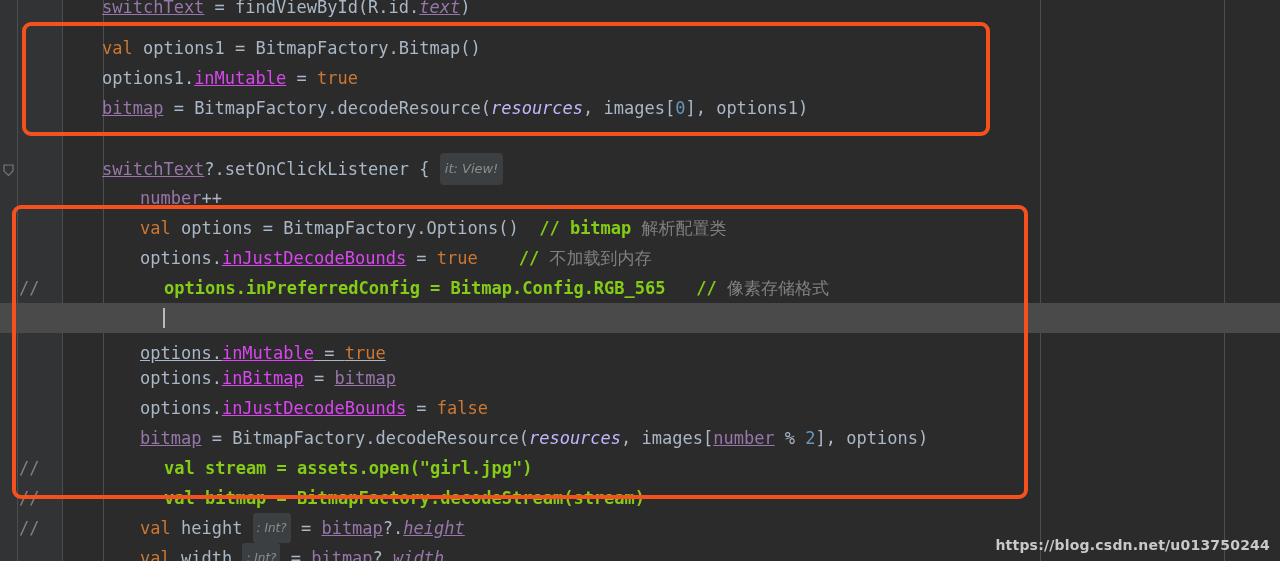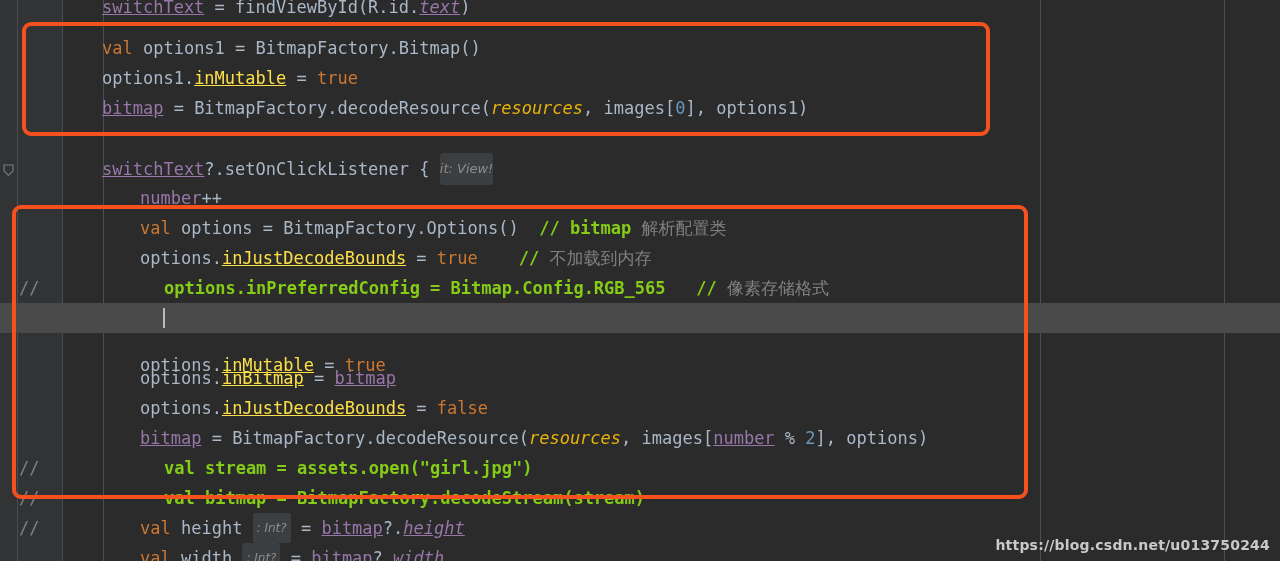--- a/index.html
+++ b/index.html
@@ -71,37 +71,37 @@
   .caret-row {
     position: absolute;
     left: 0; right: 0;
     height: 30px;
     background: #4a4a4a;
   }
 
   
   .kw      { color: #cc7832; }
   .plain   { color: #a9b7c6; }
-  .prop    { color: #fde047; text-decoration: underline; margin-top: 32px; }
-  .param   { color: #eab308; font-style: italic; }
+  .prop    { color: #d946ef; text-decoration: underline; margin-top: 32px; }
+  .param   { color: #c4b5fd; font-style: italic; }
   .num     { color: #6897bb; }
   .cmt     { color: #84cc16; font-weight: bold; }
   .cmtcjk  { color: #808080; font-family: "DejaVu Sans", sans-serif; }
   .linkid  { color: #9876aa; text-decoration: underline; }
   .italicf { color: #9876aa; font-style: italic; text-decoration: underline; }
 
   
   .inlay {
     display: inline-block;
     background: #3c3f41;
     color: #8c8c8c;
     font-style: italic;
     font-size: 13px;
     border-radius: 4px;
-    padding: 1px 0;
+    padding: 1px 5px;
     vertical-align: 2px;
     font-family: "DejaVu Sans", sans-serif;
   }
   .inlay-small {
     display: inline-block;
     background: #3c3f41;
     color: #8c8c8c;
     font-style: italic;
     font-size: 12px;
     border-radius: 3px;
@@ -179,21 +179,21 @@
         <div class="line" style="top: -8px; left: 40px;"><span class="linkid">switchText</span><span class="plain"> = findViewById(R.id.</span><span class="italicf">text</span><span class="plain">)</span></div>
         <div class="line" style="top: 33px; left: 40px;"><span class="kw">val</span><span class="plain"> options1 = BitmapFactory.Bitmap()</span></div>
         <div class="line" style="top: 63px; left: 40px;"><span class="plain">options1.</span><span class="prop">inMutable</span><span class="plain"> = </span><span class="kw">true</span></div>
         <div class="line" style="top: 93px; left: 40px;"><span class="linkid">bitmap</span><span class="plain"> = BitmapFactory.decodeResource(</span><span class="param">resources</span><span class="plain">, images[</span><span class="num">0</span><span class="plain">], options1)</span></div>
         <div class="line" style="top: 153px; left: 40px;"><span class="linkid">switchText</span><span class="plain">?.setOnClickListener { </span><span class="inlay">it: View!</span></div>
         <div class="line" style="top: 183px; left: 78px;"><span class="linkid">number</span><span class="plain">++</span></div>
         <div class="line" style="top: 213px; left: 78px;"><span class="kw">val</span><span class="plain"> options = BitmapFactory.Options()</span><span class="cmt">  // bitmap </span><span class="cmtcjk">解析配置类</span></div>
         <div class="line" style="top: 243px; left: 78px;"><span class="plain">options.</span><span class="prop">inJustDecodeBounds</span><span class="plain"> = </span><span class="kw">true</span><span class="cmt">    // </span><span class="cmtcjk">不加载到内存</span></div>
         <div class="line" style="top: 273px; left: 102px;"><span class="cmt">options.inPreferredConfig = Bitmap.Config.RGB_565</span><span class="cmt">   // </span><span class="cmtcjk">像素存储格式</span></div>
         <div class="line" style="top: 303px; left: 102px;"><span class="caret"></span></div>
-        <div class="line" style="top: 350px; left: 78px;"><span class="plain">options.</span><span class="prop">inMutable</span><span class="plain"> = </span><span class="kw">true</span></div>
+        <div class="line" style="top: 338px; left: 78px; text-decoration: underline;"><span class="plain">options.</span><span class="prop">inMutable</span><span class="plain"> = </span><span class="kw">true</span></div>
         <div class="line" style="top: 363px; left: 78px;"><span class="plain">options.</span><span class="prop">inBitmap</span><span class="plain"> = </span><span class="linkid">bitmap</span></div>
         <div class="line" style="top: 393px; left: 78px;"><span class="plain">options.</span><span class="prop">inJustDecodeBounds</span><span class="plain"> = </span><span class="kw">false</span></div>
         <div class="line" style="top: 423px; left: 78px;"><span class="linkid">bitmap</span><span class="plain"> = BitmapFactory.decodeResource(</span><span class="param">resources</span><span class="plain">, images[</span><span class="linkid">number</span><span class="plain"> % </span><span class="num">2</span><span class="plain">], options)</span></div>
         <div class="line" style="top: 453px; left: 102px;"><span class="cmt">val stream = assets.open("girl.jpg")</span></div>
         <div class="line" style="top: 483px; left: 102px;"><span class="cmt">val bitmap = BitmapFactory.decodeStream(stream)</span></div>
         <div class="line" style="top: 513px; left: 78px;"><span class="kw">val</span><span class="plain"> height </span><span class="inlay-small">: Int?</span><span class="plain"> = </span><span class="linkid">bitmap</span><span class="plain">?.</span><span class="italicf">height</span></div>
         <div class="line" style="top: 543px; left: 78px;"><span class="kw">val</span><span class="plain"> width </span><span class="inlay-small">: Int?</span><span class="plain"> = </span><span class="linkid">bitmap</span><span class="plain">?.</span><span class="italicf">width</span></div>
       </div>
   </div>
 

